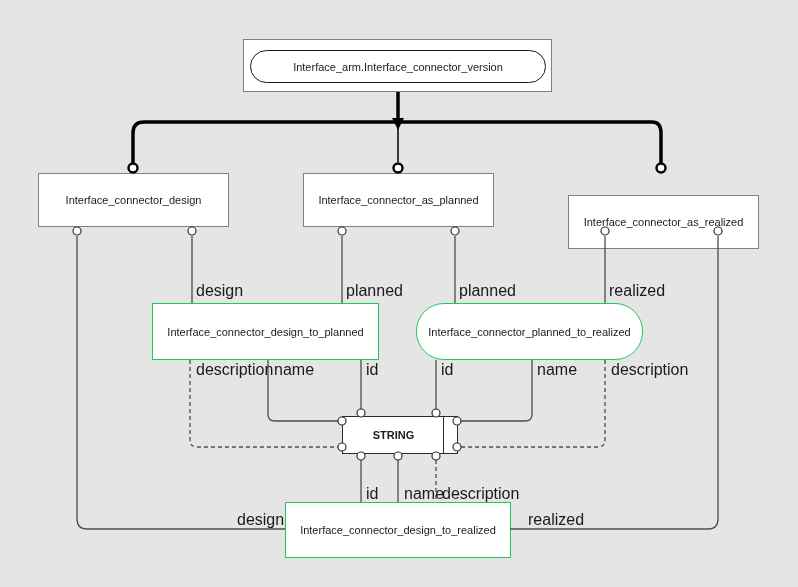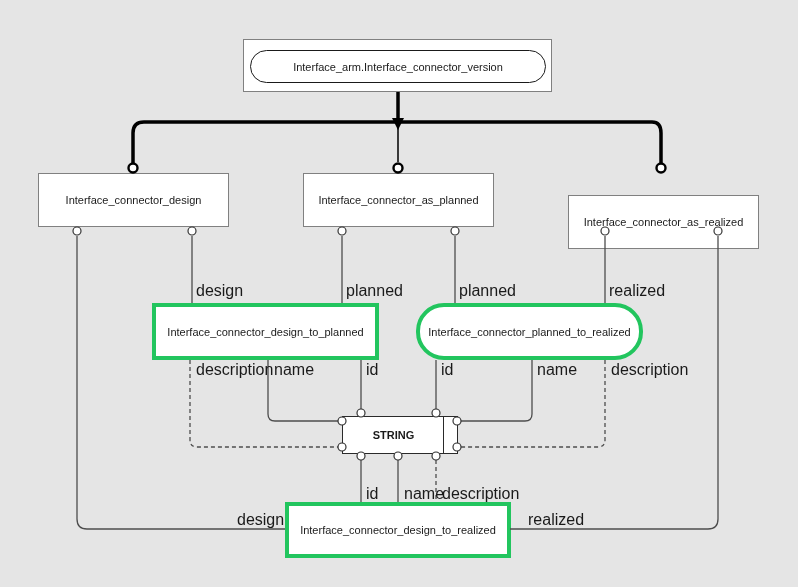--- a/index.html
+++ b/index.html
@@ -16,21 +16,21 @@
     background:#fff;
     display:flex;
     align-items:center;
     justify-content:center;
     text-align:center;
     font-size:11px;
     color:#1a1a1a;
     z-index:1;
   }
   .entity{border:1px solid #808080;}
-  .rel{border:4px solid #22c55e;}
+  .rel{border:1px solid #22c55e;}
   .frame{border:1px solid #808080;background:#fff;}
   .stadium{
     border:1px solid #1a1a1a;
     border-radius:17px;
   }
   .stringbox{border:1px solid #2a2a2a;font-weight:bold;}
   .stringbox .divider{
     position:absolute;
     top:0;bottom:0;right:13px;
     width:0;

